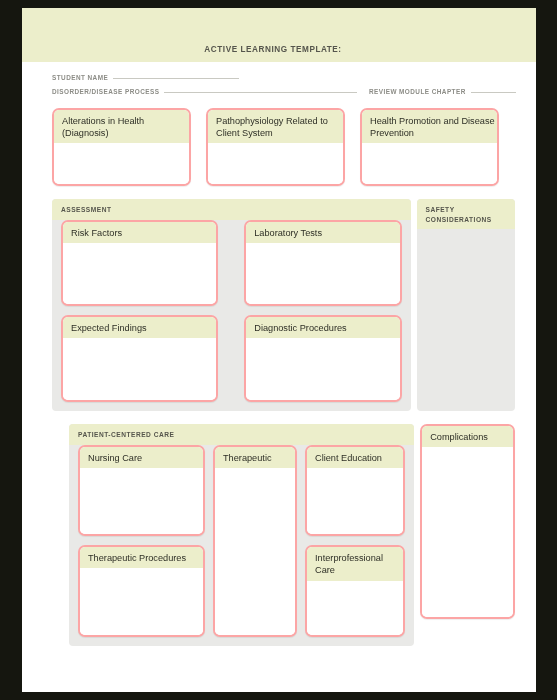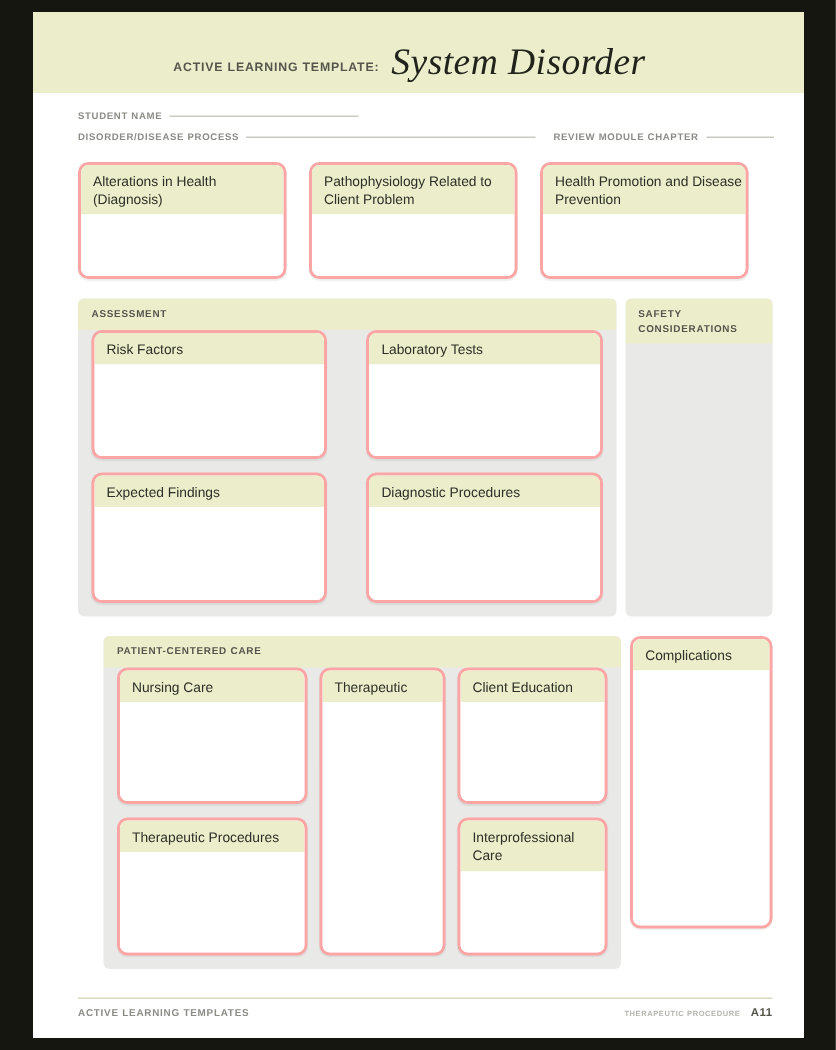--- a/index.html
+++ b/index.html
@@ -215,21 +215,20 @@
 </style>
 </head>
 <body>
 
 <div id="page">
   <div class="sheet">
 
     <div class="title-band">
       <div class="title-row">
         <span class="alt-label">ACTIVE LEARNING TEMPLATE:</span>
-        <span class="doc-title">System Disorder</span>
       </div>
     </div>
 
     <div class="meta">
       <div class="meta-row">
         <span class="meta-label">STUDENT NAME</span>
         <span class="rule short"></span>
       </div>
       <div class="meta-row">
         <span class="meta-label">DISORDER/DISEASE PROCESS</span>
@@ -239,21 +238,21 @@
         <span class="rule tail"></span>
       </div>
     </div>
 
     <div class="top-row">
       <div class="box">
         <div class="box-head two-line">Alterations in Health (Diagnosis)</div>
         <div class="box-body"></div>
       </div>
       <div class="box">
-        <div class="box-head two-line">Pathophysiology Related to Client Problem</div>
+        <div class="box-head two-line">Pathophysiology Related to Client System</div>
         <div class="box-body"></div>
       </div>
       <div class="box">
         <div class="box-head two-line">Health Promotion and Disease Prevention</div>
         <div class="box-body"></div>
       </div>
     </div>
 
     <div class="mid-region">
 
@@ -314,22 +313,15 @@
       </div>
 
       <div class="complications-wrap">
         <div class="box">
           <div class="box-head">Complications</div>
           <div class="box-body"></div>
         </div>
       </div>
     </div>
 
-    <div class="footer">
-      <span class="footer-left">ACTIVE LEARNING TEMPLATES</span>
-      <span class="footer-right">
-        <span class="footer-cat">THERAPEUTIC PROCEDURE</span>
-        <span class="footer-page">A11</span>
-      </span>
-    </div>
 
   </div>
 </div>
 
 </body></html>

